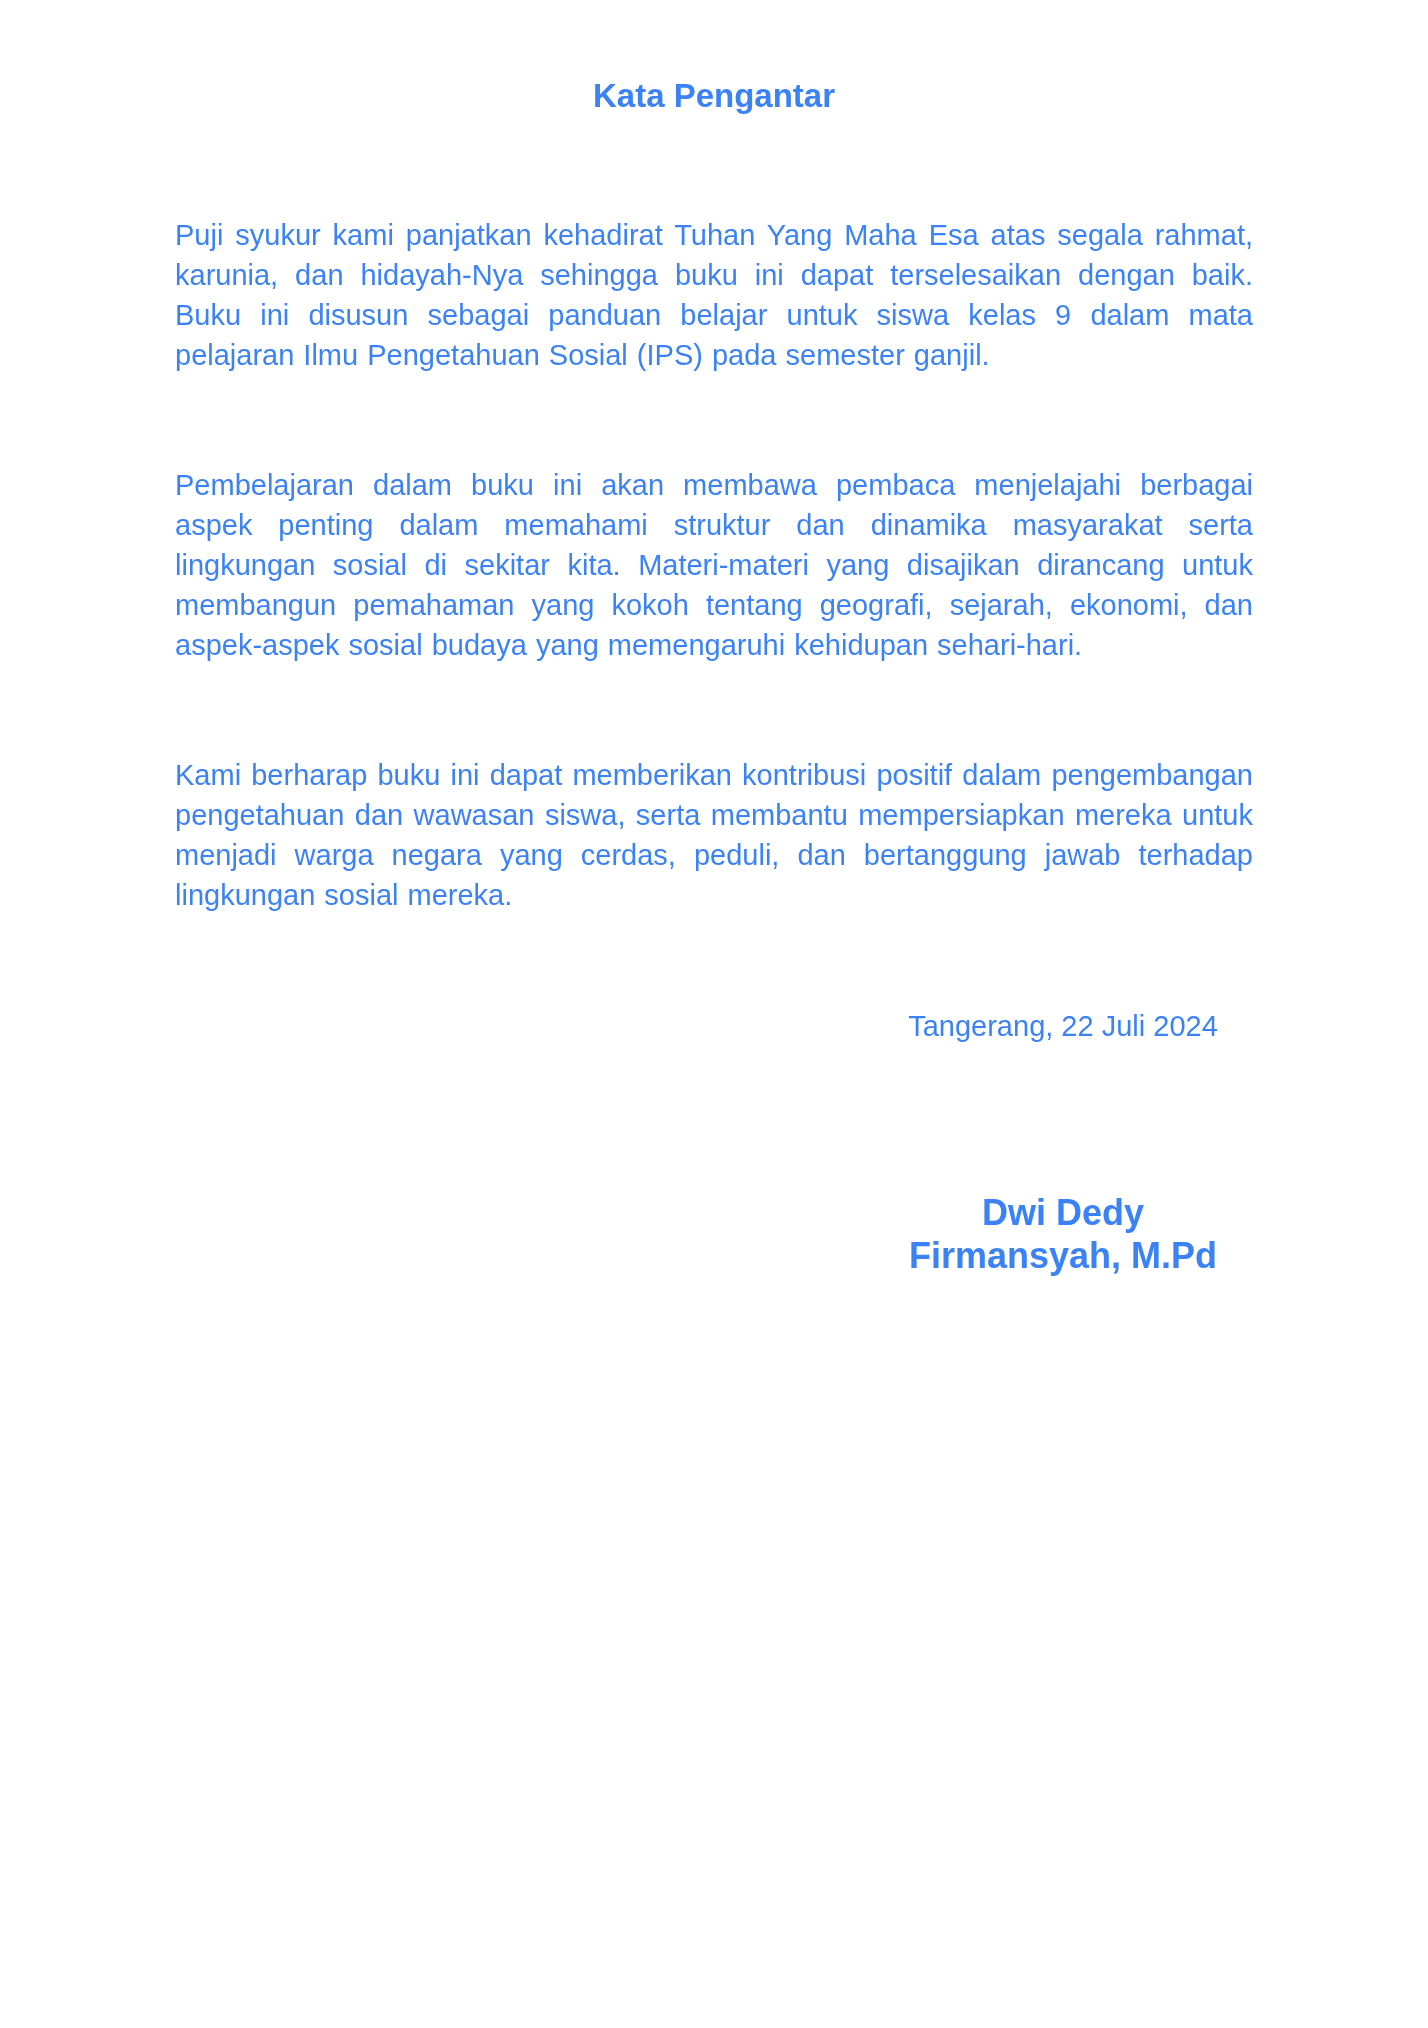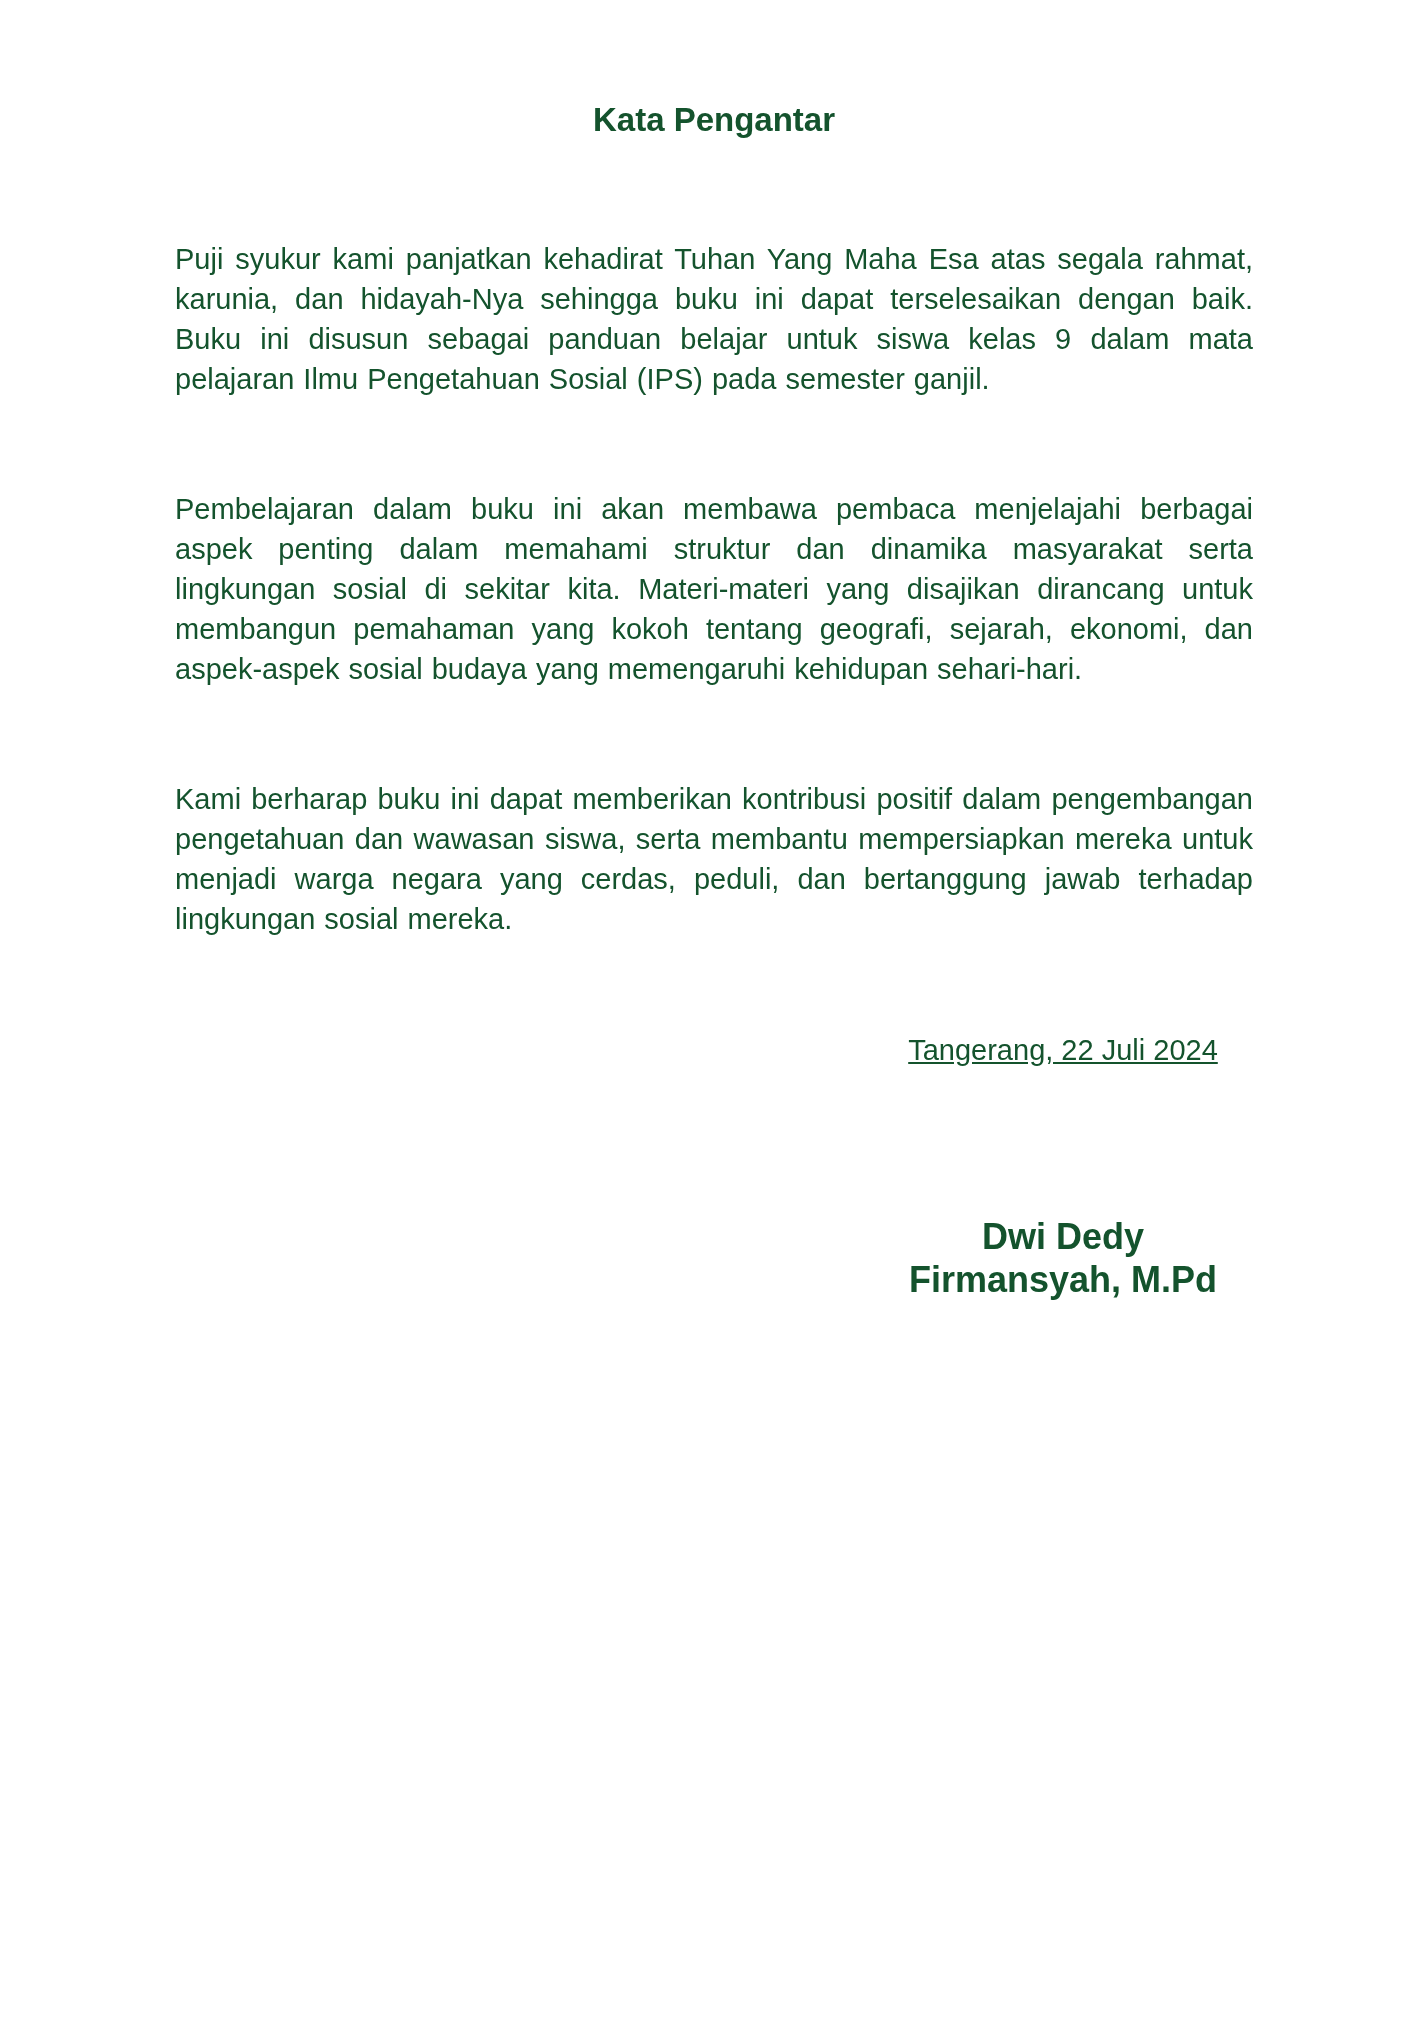--- a/index.html
+++ b/index.html
@@ -7,23 +7,23 @@
     padding: 0;
     background: #ffffff;
   }
   .page {
     position: relative;
     width: 1428px;
     height: 2028px;
     margin: 0 auto;
     background: #ffffff;
     box-sizing: border-box;
-    padding: 98px 175px 0 175px;
+    padding: 74px 175px 0 175px;
     font-family: "Liberation Sans", "DejaVu Sans", sans-serif;
-    color: #14532d;
+    color: #3b82f6;
     overflow: hidden;
   }
   .doc-title {
     font-size: 33px;
     line-height: 43px;
     font-weight: 700;
     text-align: center;
     margin: 0 0 98px 0;
   }
   .body-par {
@@ -37,21 +37,20 @@
     width: 380px;
     margin-left: auto;
     margin-right: 0;
     text-align: center;
   }
   .place-date {
     font-size: 29px;
     line-height: 43px;
     font-weight: 400;
     margin: 0 0 143px 0;
-    text-decoration: underline;
   }
   .signatory {
     font-size: 36px;
     line-height: 43px;
     font-weight: 700;
     margin: 0;
   }
 </style>
 </head>
 <body>

